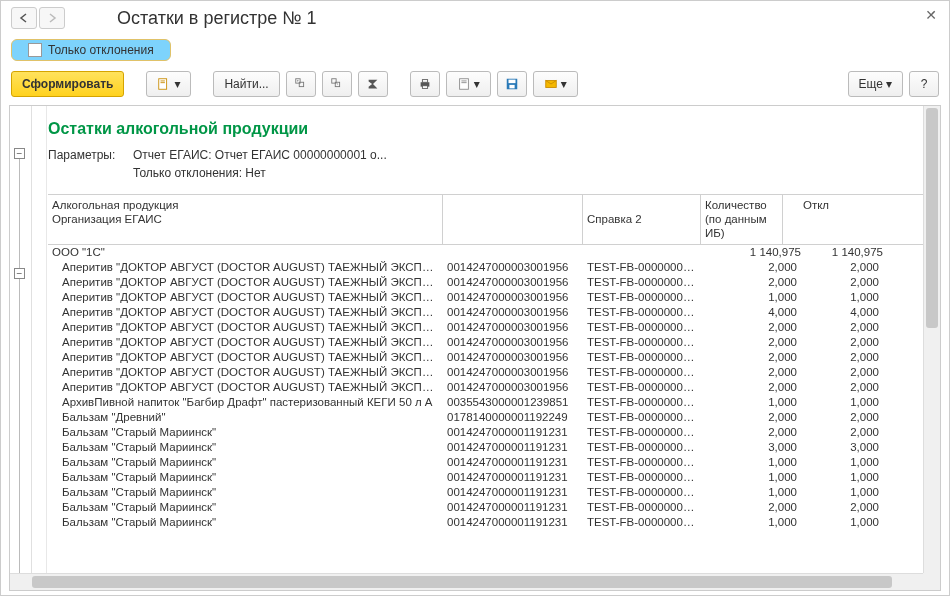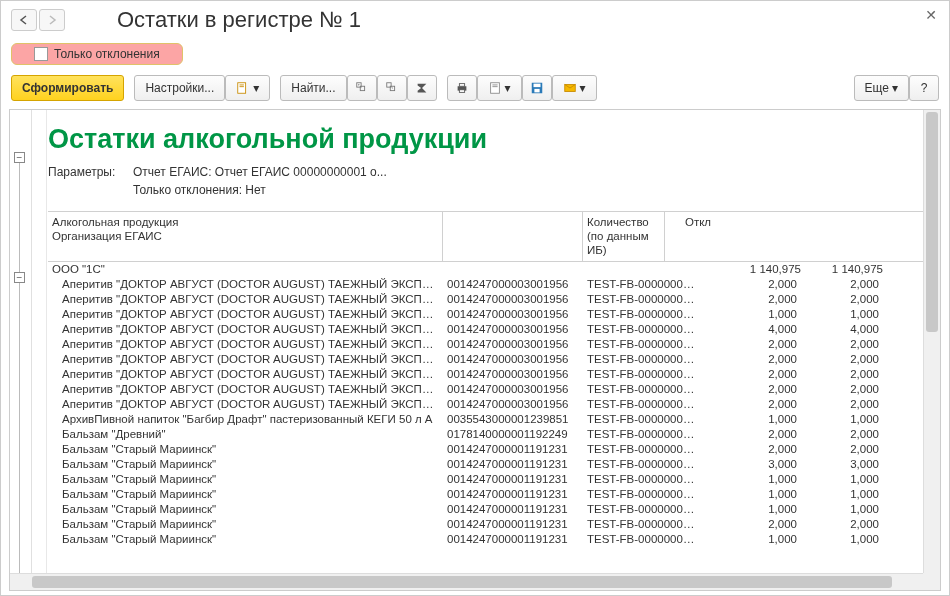--- a/index.html
+++ b/index.html
@@ -1,41 +1,41 @@
 <!DOCTYPE html>
 <html><head>
 <meta charset="utf-8">
 <style>
   * { box-sizing: border-box; }
   html, body { margin: 0; padding: 0; font-family: Arial, sans-serif; font-size: 12px; background: #fff; color: #333; }
   .window { width: 950px; height: 596px; border: 1px solid #ccc; position: relative; display: flex; flex-direction: column; }
   .titlebar { display: flex; align-items: center; padding: 6px 10px 6px 10px; }
   .nav-btn { width: 26px; height: 22px; border: 1px solid #ccc; background: #f7f7f7; margin-right: 2px; display: flex; align-items: center; justify-content: center; cursor: pointer; border-radius: 3px; }
   .nav-btn svg { width: 10px; height: 10px; }
-  .title { font-size: 22px; margin-left: 50px; color: #333; font-weight: normal; }
+  .title { font-size: 18px; margin-left: 50px; color: #333; font-weight: normal; }
   .close-x { position: absolute; top: 6px; right: 12px; cursor: pointer; font-size: 14px; color: #666; }
   .filter-row { padding: 4px 10px; }
-  .chk-wrap { display: inline-flex; align-items: center; border: 1px solid #e0c269; background: #fca5a5; padding: 3px 22px; border-radius: 6px; }
+  .chk-wrap { display: inline-flex; align-items: center; border: 1px solid #e0c269; background: #7dd3fc; padding: 3px 16px; border-radius: 6px; }
   .chk { width: 14px; height: 14px; border: 1px solid #999; background: #fff; margin-right: 6px; }
   .chk-label { color: #333; }
-  .toolbar { padding: 6px 10px; display: flex; align-items: flex-end; }
+  .toolbar { padding: 6px 10px; display: flex; align-items: flex-end; gap: 6px; }
   .btn { height: 26px; border: 1px solid #bbb; background: linear-gradient(#fdfdfd,#efefef); border-radius: 3px; padding: 0 10px; display: inline-flex; align-items: center; justify-content: center; cursor: pointer; font-size: 12px; color: #333; }
   .btn.icon-only { width: 30px; padding: 0; }
   .btn.primary { background: linear-gradient(#ffe25d,#ffd21f); border-color: #d5a400; font-weight: bold; }
   .btn svg { width: 14px; height: 14px; }
   .btn .caret { margin-left: 3px; }
   .spacer { flex: 1; }
   .report-area { flex: 1; margin: 2px 8px 4px 8px; border: 1px solid #ccc; position: relative; overflow: hidden; display: flex; }
   .gutter { width: 22px; border-right: 1px solid #e0e0e0; background: #fff; position: relative; }
   .gutter .minus { position: absolute; width: 11px; height: 11px; border: 1px solid #888; font-size: 10px; line-height: 9px; text-align: center; color: #555; left: 4px; background: #fff; cursor: pointer; }
   .gutter-line { position: absolute; left: 9px; width: 1px; background: #bbb; }
   .report-body { flex: 1; overflow: hidden; position: relative; }
   .inner-gutter { position: absolute; left: 14px; top: 0; bottom: 0; width: 1px; background: #e8e8e8; }
   .report-content { padding-left: 16px; }
-  .rep-title { font-size: 27px; font-weight: bold; color: #009646; padding: 14px 16px 8px 0; }
+  .rep-title { font-size: 16px; font-weight: bold; color: #009646; padding: 14px 16px 8px 0; }
   .params-row { display: flex; padding: 2px 0; }
   .params-label { width: 85px; }
   .header-row { display: flex; border-top: 1px solid #d0d0d0; border-bottom: 1px solid #d0d0d0; margin-top: 12px; }
   .hcell { padding: 4px 4px; border-right: 1px solid #d0d0d0; font-size: 11.5px; line-height: 1.2; display: flex; flex-direction: column; justify-content: flex-start; }
   .col-name { width: 395px; }
   .col-code { width: 140px; }
   .col-ref { width: 118px; }
   .col-q1 { width: 100px; text-align: left; }
   .col-q2 { width: 82px; }
   .col-dev { width: 38px; border-right: none; margin-left: 16px; }
@@ -77,21 +77,20 @@
   <div class="filter-row">
     <span class="chk-wrap">
       <span class="chk"></span>
       <span class="chk-label">Только отклонения</span>
     </span>
   </div>
 
   <div class="toolbar">
     <div class="btn primary">Сформировать</div>
     <div style="width:10px"></div>
-    <div class="btn">Настройки...</div>
     <div class="btn">
       <svg viewBox="0 0 16 16">
           <rect x="2" y="2" width="9" height="12" fill="#fff" stroke="#c98b00"></rect>
           <rect x="4" y="4" width="5" height="1" fill="#c98b00"></rect>
           <rect x="4" y="6" width="5" height="1" fill="#c98b00"></rect>
         </svg>
       <span class="caret">▾</span>
     </div>
     <div style="width:10px"></div>
     <div class="btn">Найти...</div>
@@ -173,20 +172,24 @@
         </div>
 
         <div class="header-row">
           <div class="hcell col-name">
             <div class="subhdr">Алкогольная продукция</div>
             <div class="subhdr">Организация ЕГАИС</div>
           </div>
           <div class="hcell col-code">
             <div>&nbsp;</div>
           </div>
+          <div class="hcell col-ref">
+            <div>&nbsp;</div>
+            <div>Справка 2</div>
+          </div>
           <div class="hcell col-q2">Количество (по данным ИБ)</div>
           <div class="hcell col-dev">Откл</div>
         </div>
 
         <div class="org-row">
           <div class="org-name">ООО "1С"</div>
           <div class="org-num">1 140,975</div>
           <div class="org-num2">1 140,975</div>
         </div>
 

